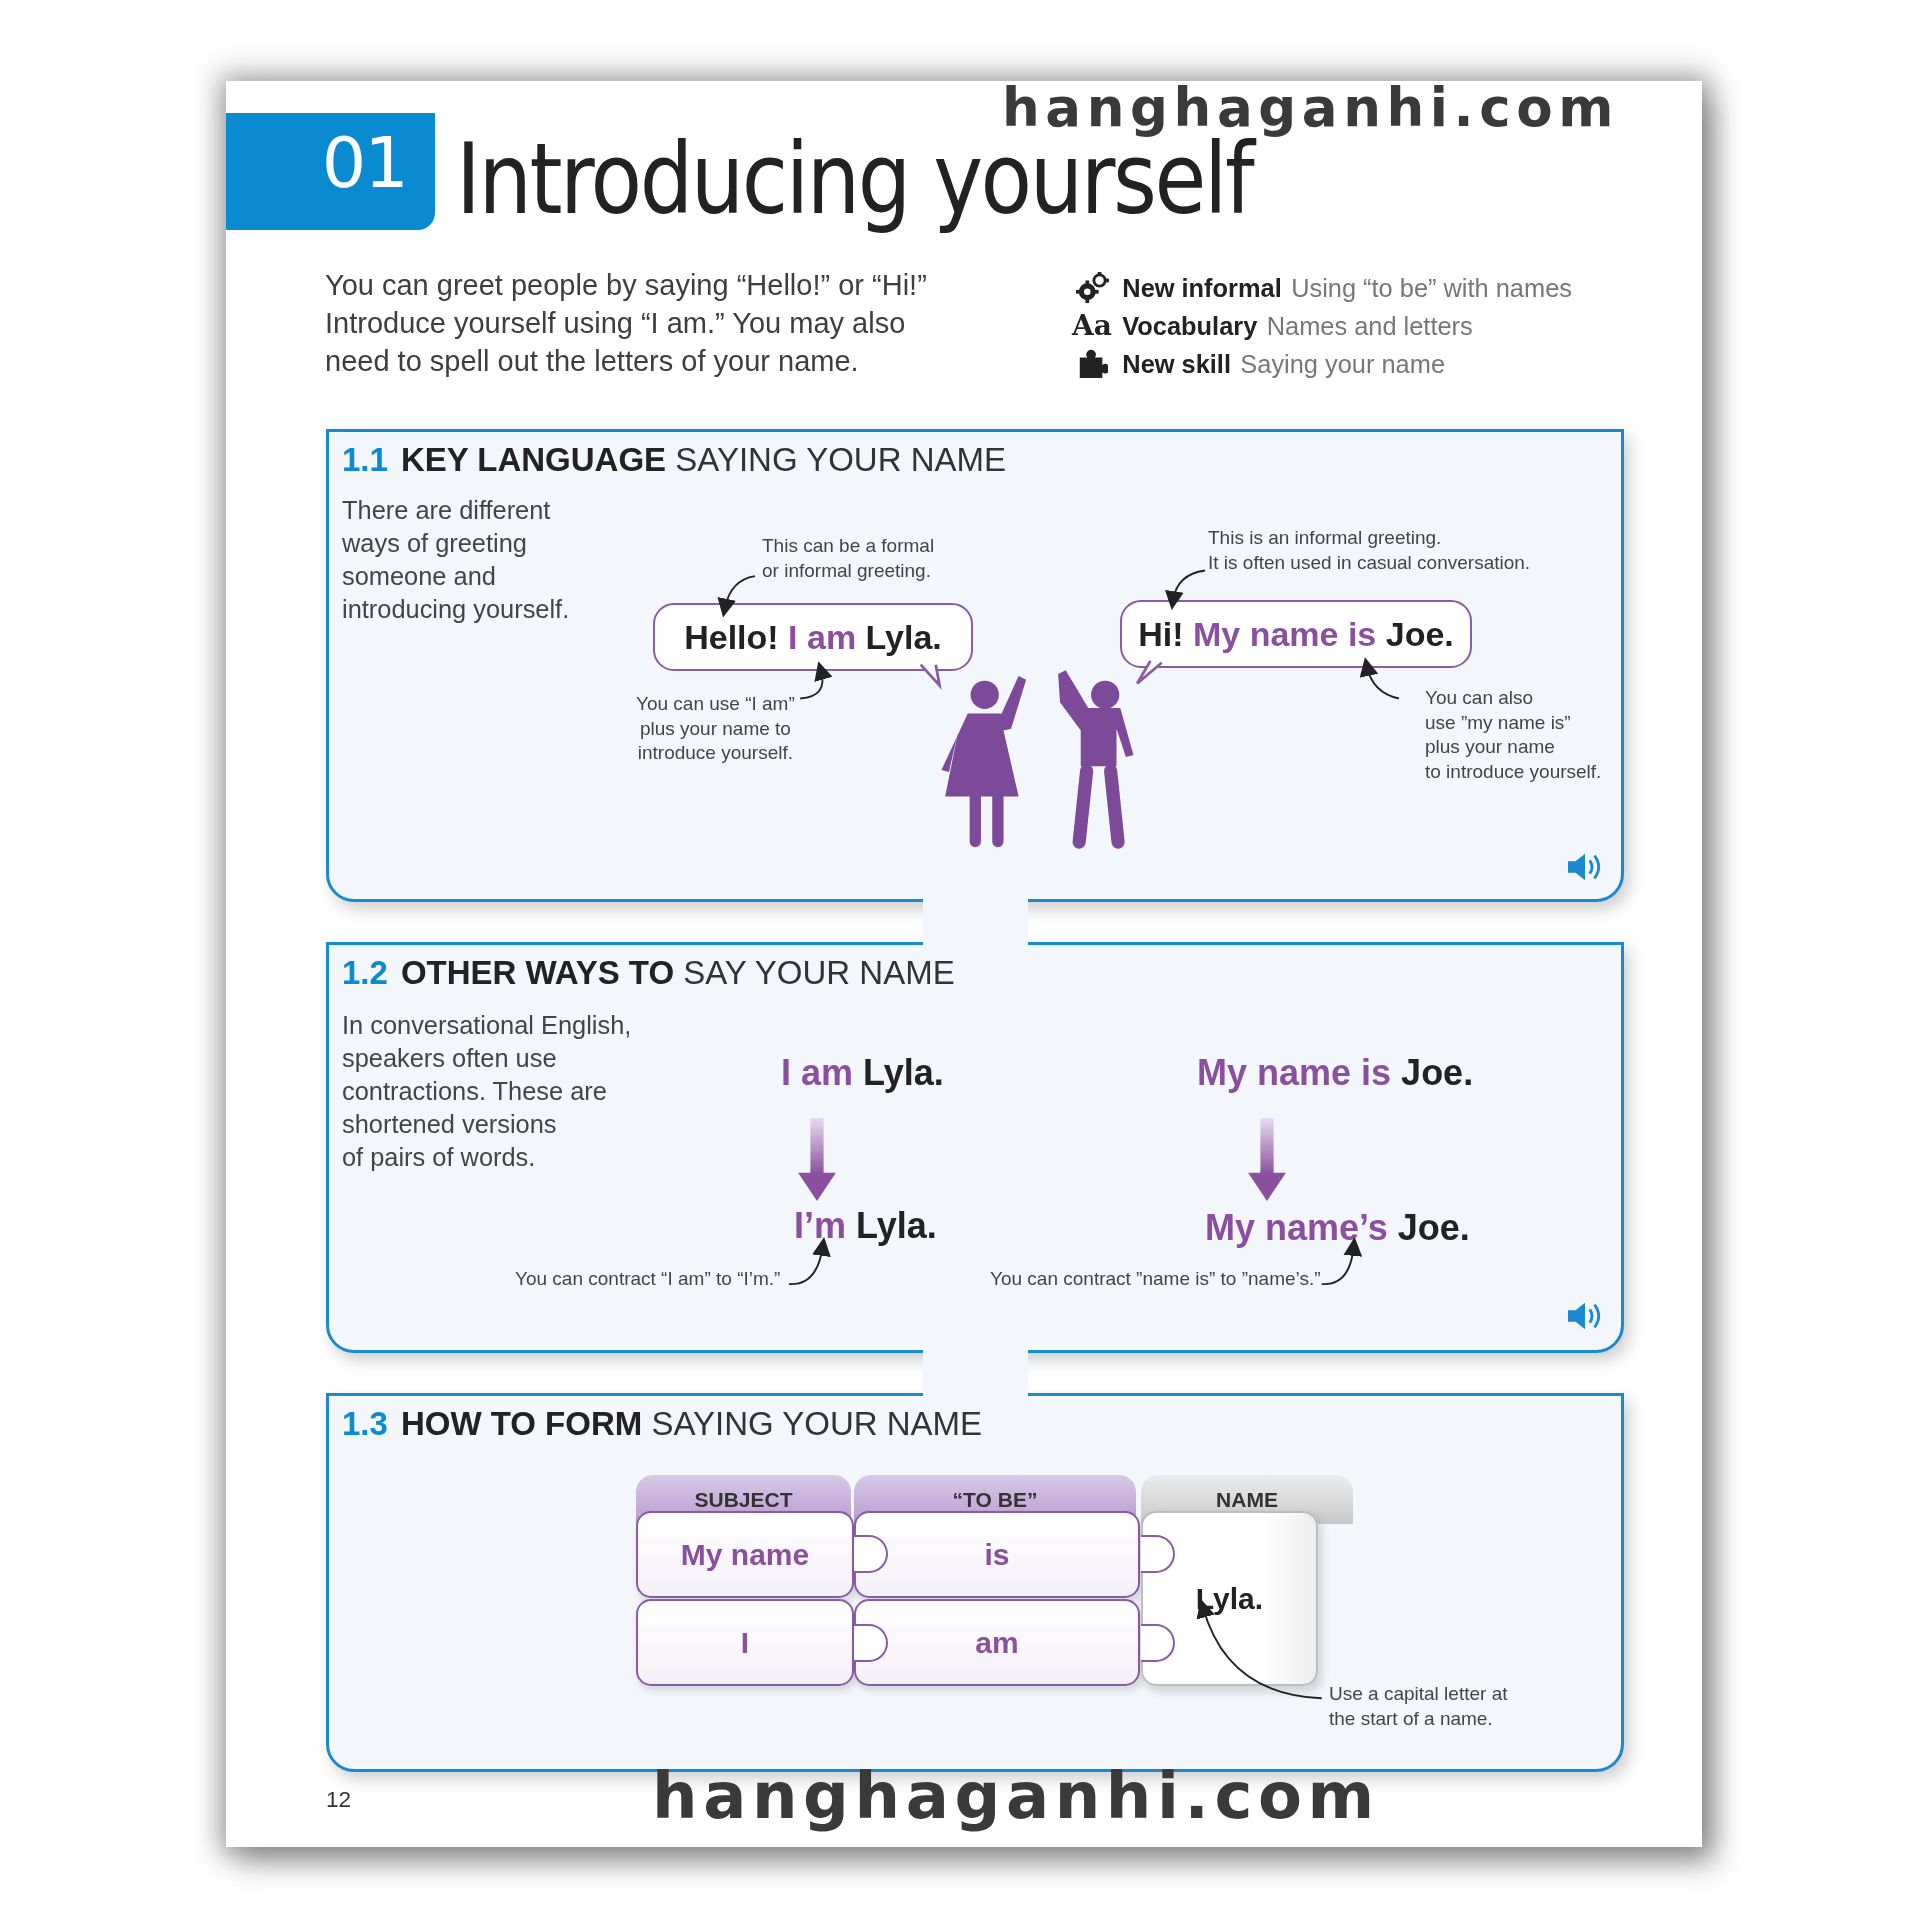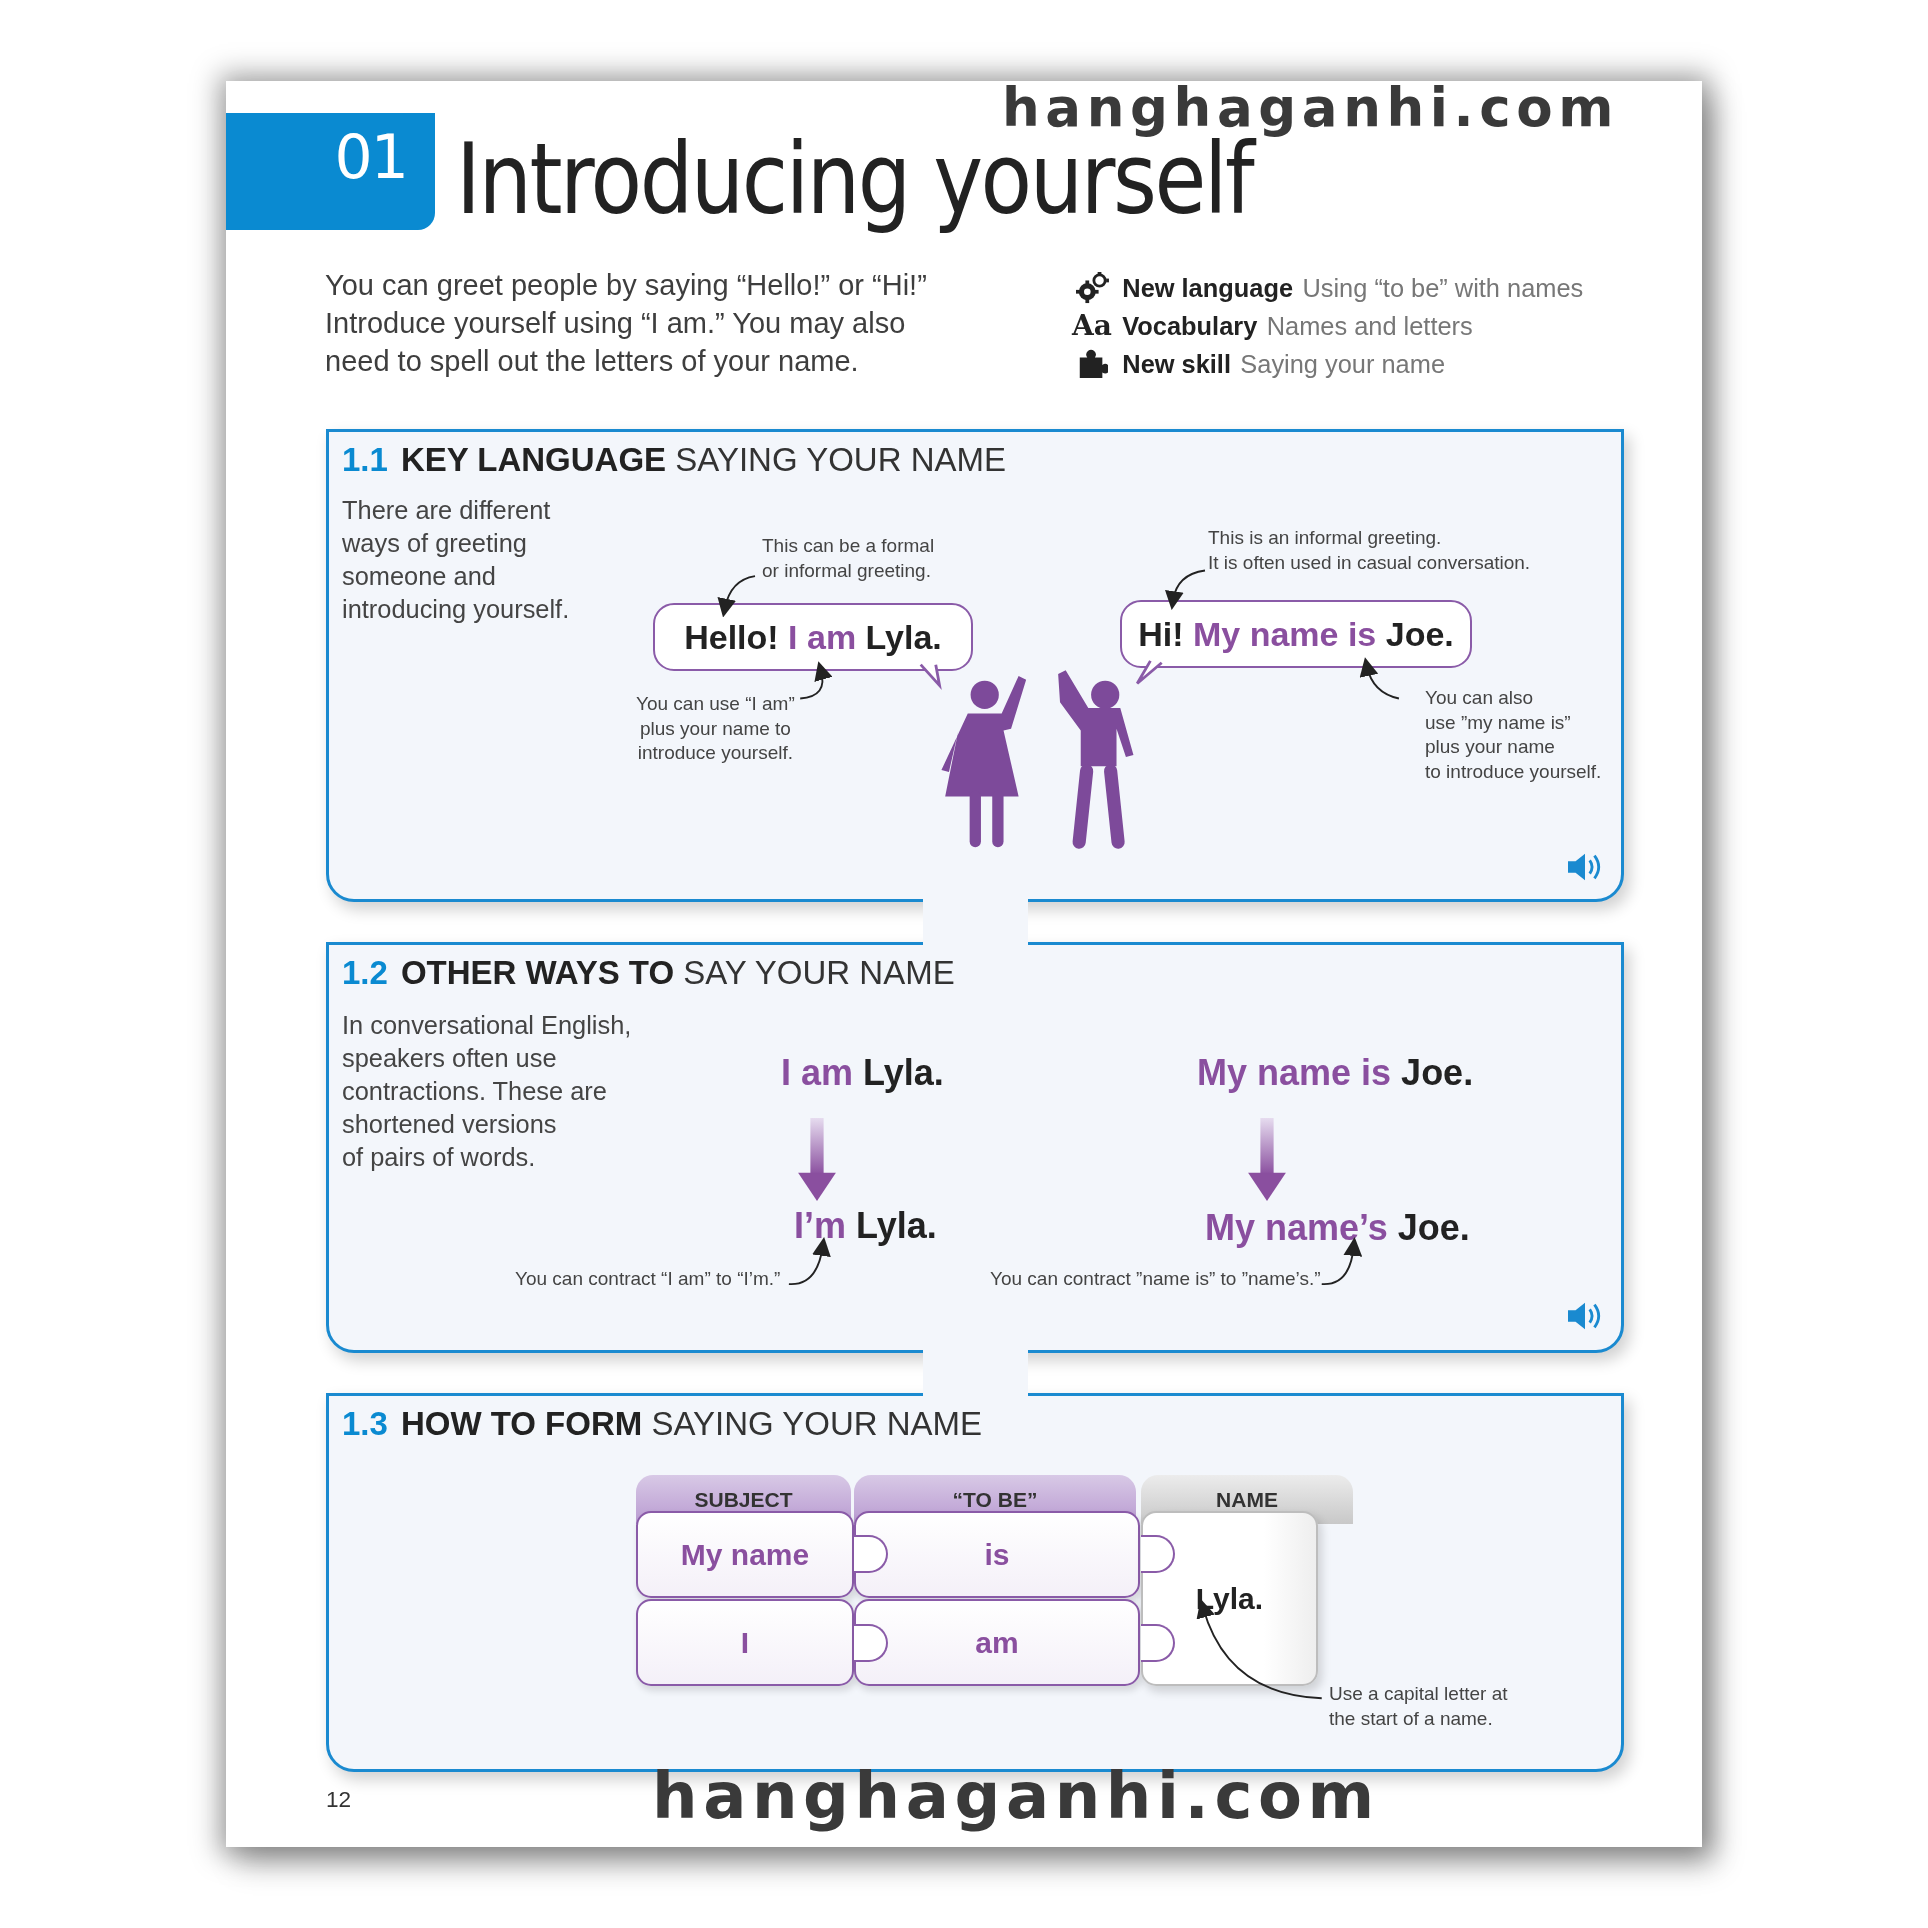--- a/index.html
+++ b/index.html
@@ -17,21 +17,21 @@
     letter-spacing: 5.6px; font-weight: bold; white-space: nowrap;
   }
   .wm-top { left: 1002px; top: 77px; font-size: 53px; }
   .wm-bottom { left: 652px; top: 1759px; font-size: 64px; }
 
   .chapter-block {
     position: absolute; left: 226px; top: 113px; width: 209px; height: 117px;
     background: #0a8ad1; border-radius: 0 0 17px 0;
   }
   .chapter-num {
-    position: absolute; right: 28px; top: 9.4px; font-size: 60px; color: #fff; font-weight: normal;
+    position: absolute; right: 28px; top: 9.4px; font-size: 70px; color: #fff; font-weight: normal;
     font-family: "DejaVu Sans", sans-serif; letter-spacing: -1.9px;
   }
   .chapter-title {
     position: absolute; left: 456px; top: 122px; font-size: 98px; color: #222;
     font-family: "DejaVu Sans", sans-serif; font-weight: normal; letter-spacing: -2.8px; transform: scaleX(0.86); transform-origin: left;
   }
 
   .intro {
     position: absolute; left: 325px; top: 266px; width: 640px; font-size: 29px; line-height: 38px; color: #3e3e3e;
   }
@@ -130,21 +130,21 @@
           <g fill="#222">
             <rect x="11" y="9" width="4" height="5"></rect>
             <rect x="11" y="28" width="4" height="5"></rect>
             <rect x="1" y="19" width="5" height="4"></rect>
             <rect x="20" y="19" width="5" height="4"></rect>
             <rect x="24" y="0" width="4" height="3"></rect>
             <rect x="33" y="7" width="3" height="4"></rect>
           </g>
         </svg>
     </span>
-    <span class="meta-key">New language</span>
+    <span class="meta-key">New informal</span>
     <span class="meta-val">Using “to be” with names</span>
   </div>
   <div class="meta-row">
     <span class="meta-icon" style="font-size:28px;font-family:'DejaVu Serif',serif;">Aa</span>
     <span class="meta-key">Vocabulary</span>
     <span class="meta-val">Names and letters</span>
   </div>
   <div class="meta-row">
     <span class="meta-icon">
       <svg width="32" height="32" viewBox="0 0 34 34">

